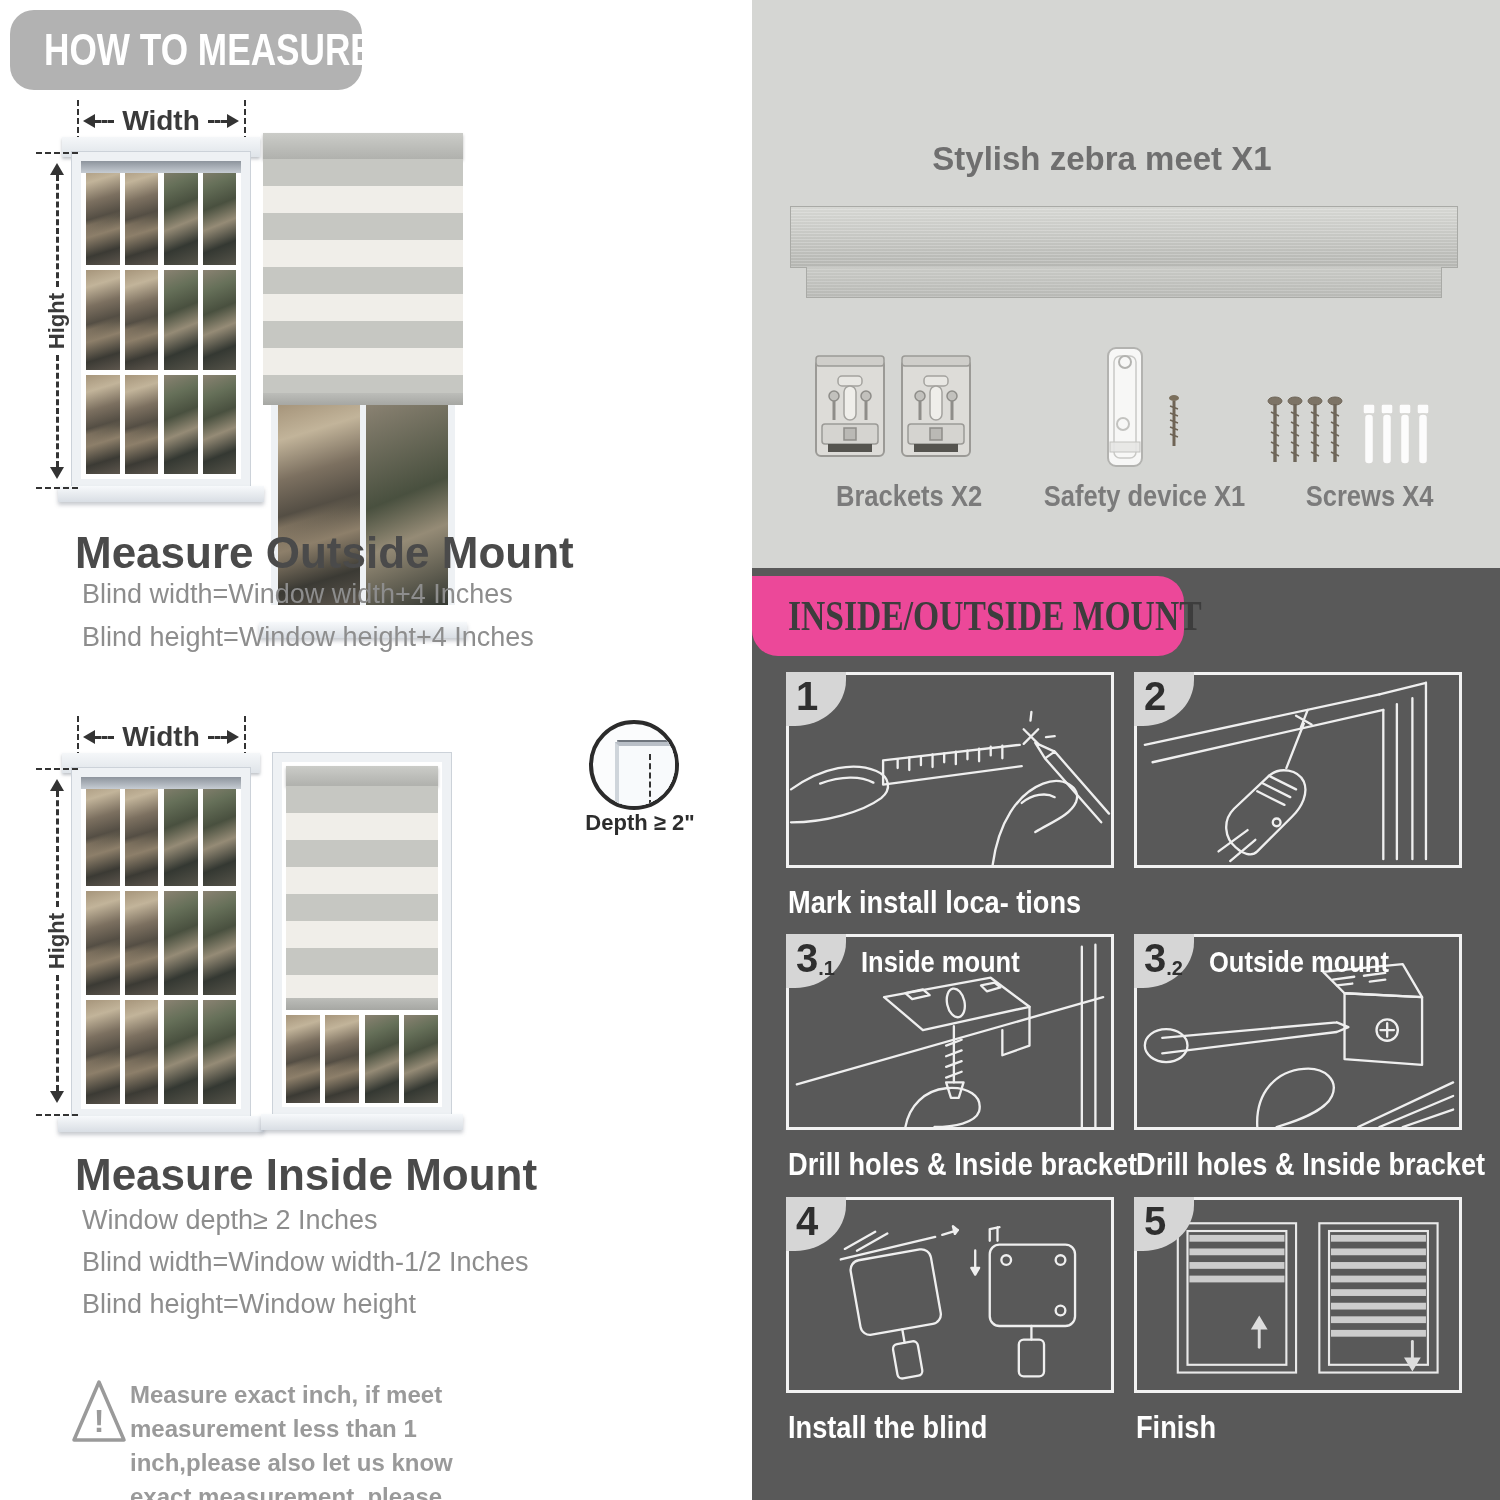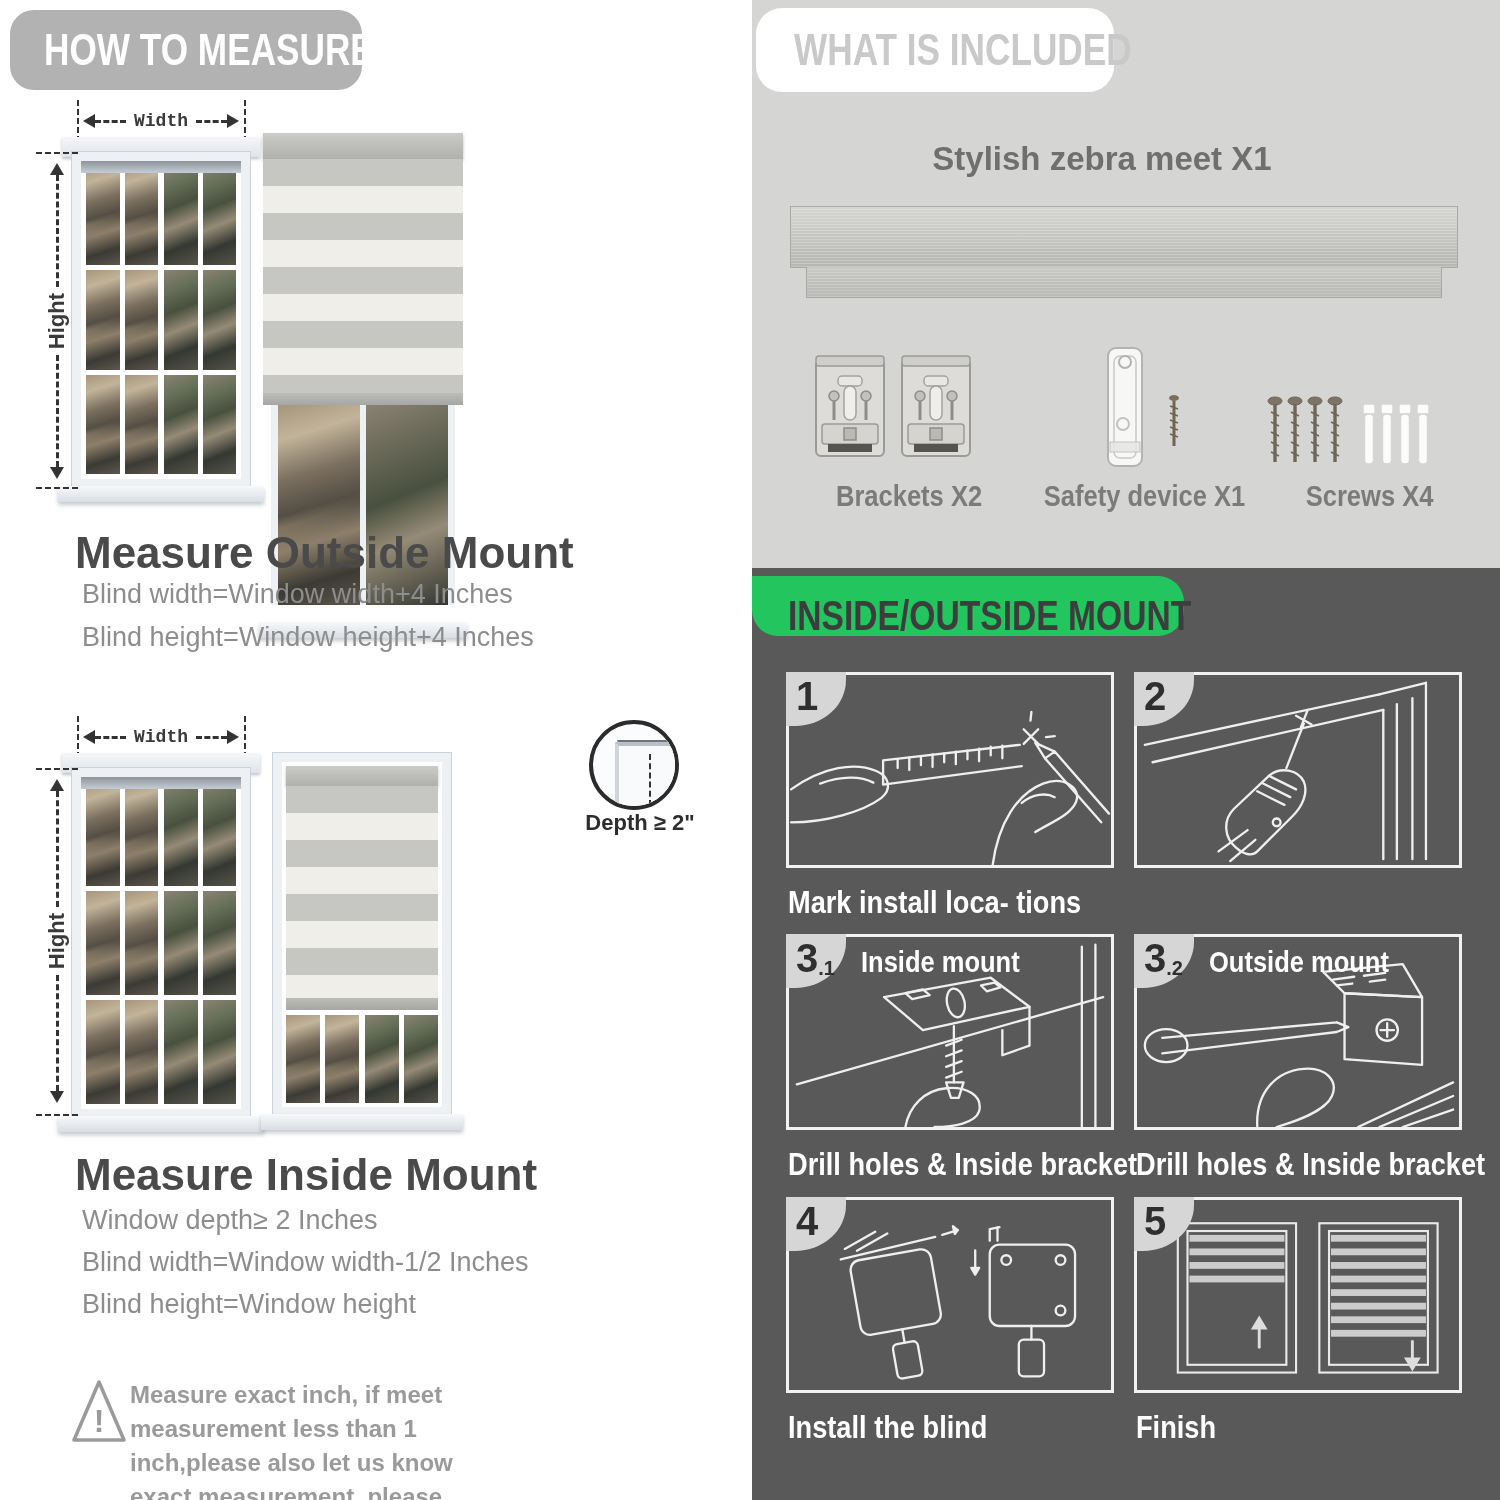--- a/index.html
+++ b/index.html
@@ -8,21 +8,21 @@
   .abs{position:absolute;}
   .cond{display:inline-block;transform:scaleX(.8);transform-origin:0 50%;white-space:nowrap;}
   .cond85{display:inline-block;transform:scaleX(.85);transform-origin:0 50%;white-space:nowrap;}
   .condc{display:inline-block;transform:scaleX(.88);transform-origin:50% 50%;white-space:nowrap;}
 
   
   .badge-how{left:10px;top:10px;width:352px;height:80px;background:#b2b2b2;border-radius:24px;
              color:#fff;font-size:44px;font-weight:bold;line-height:80px;padding-left:34px;box-sizing:border-box;}
   .h-arrow{display:flex;align-items:center;height:26px;color:#333;}
   .h-arrow .dash{flex:1;border-top:3px dashed #333;}
-  .h-arrow .lbl{font-size:18px;font-weight:bold;padding:0 8px;color:#3a3a3a;font-family:Liberation Mono, monospace;}
+  .h-arrow .lbl{font-size:28px;font-weight:bold;padding:0 8px;color:#3a3a3a;}
   .ah-l{width:0;height:0;border:7px solid transparent;border-right:12px solid #333;}
   .ah-r{width:0;height:0;border:7px solid transparent;border-left:12px solid #333;}
   .v-guide{border-left:2px dashed #333;width:0;height:42px;}
   .h-guide{border-top:2px dashed #333;height:0;width:42px;}
   .v-arrow{display:flex;flex-direction:column;align-items:center;width:30px;}
   .v-arrow .vdash{flex:1;border-left:3px dashed #333;width:0;}
   .v-arrow .vlbl{font-size:22px;font-weight:bold;color:#3a3a3a;writing-mode:vertical-rl;transform:rotate(180deg);padding:6px 0;}
   .av-t{width:0;height:0;border:7px solid transparent;border-bottom:12px solid #333;}
   .av-b{width:0;height:0;border:7px solid transparent;border-top:12px solid #333;}
 
@@ -59,22 +59,22 @@
   .bar1{left:38px;top:206px;width:668px;height:62px;border:1px solid #a9aaa6;box-sizing:border-box;
         background:repeating-linear-gradient(0deg,rgba(255,255,255,.22) 0 1px,rgba(0,0,0,0) 1px 3px),
         linear-gradient(180deg,#d6d7d3,#c4c5c1 55%,#b5b6b2);}
   .bar2{left:54px;top:267px;width:636px;height:31px;border:1px solid #a9aaa6;border-top:none;box-sizing:border-box;
         background:repeating-linear-gradient(0deg,rgba(255,255,255,.18) 0 1px,rgba(0,0,0,0) 1px 3px),
         linear-gradient(180deg,#c9cac6,#b8b9b5);}
   .item-lbl{font-size:29px;font-weight:bold;color:#7b7b7b;text-align:right;}
 
   
   .panel-mount{left:752px;top:568px;width:748px;height:932px;background:#595959;}
-  .mnt-title{left:0;top:8px;width:432px;height:60px;background:#22c55e;border-radius:0 26px 26px 26px;
-             color:#3d3d3d;font-size:42px;font-weight:bold;line-height:80px;padding-left:36px;box-sizing:border-box;}
+  .mnt-title{left:0;top:8px;width:432px;height:80px;background:#ec4899;border-radius:0 26px 26px 26px;
+             color:#3d3d3d;font-size:42px;font-weight:bold;line-height:80px;padding-left:36px;box-sizing:border-box;font-family:Liberation Serif, serif;}
   .step-card{position:absolute;width:328px;height:196px;border:3px solid #f2f2f2;box-sizing:border-box;}
   .badge{position:absolute;left:-3px;top:-3px;width:60px;height:54px;background:#d6d6d6;border-radius:0 0 85% 0;
          color:#2f2f2f;z-index:3;padding-left:10px;box-sizing:border-box;display:flex;align-items:flex-start;}
   .badge .n{font-size:40px;font-weight:bold;line-height:48px;}
   .badge .sub{font-size:20px;font-weight:bold;line-height:40px;margin-top:14px;}
   .step-title{position:absolute;left:72px;top:8px;color:#fff;font-size:30px;font-weight:bold;z-index:3;}
   .step-cap{position:absolute;color:#fff;font-size:32px;font-weight:bold;}
   .art{position:absolute;inset:0;width:100%;height:100%;}
 </style>
 </head>
@@ -218,21 +218,20 @@
 <div class="abs bodyline" style="left:75px;top:1247px;">Blind width=Window width-1/2 Inches</div>
 <div class="abs bodyline" style="left:75px;top:1289px;">Blind height=Window height</div>
 
 <svg class="abs" style="left:70px;top:1376px;" width="58" height="72" viewBox="0 0 58 72">
   <polygon points="29,6 54,64 4,64" fill="none" stroke="#9a9a9a" stroke-width="3.5" stroke-linejoin="round"></polygon>
   <text x="29" y="56" text-anchor="middle" font-size="32" font-weight="bold" fill="#9a9a9a" font-family="Liberation Sans, sans-serif">!</text>
 </svg>
 <div class="abs warn-text" style="left:130px;top:1378px;width:340px;">Measure exact inch, if meet measurement less than 1 inch,please also let us know exact measurement, please do not leave it</div>
 
 <div class="abs panel-included">
-  <div class="abs inc-title"><span class="cond">WHAT IS INCLUDED</span></div>
   <div class="abs blind-lbl">Stylish zebra meet X1</div>
 
   <div class="abs bar1"></div>
   <div class="abs bar2"></div>
 
   <svg class="abs" style="left:58px;top:352px;" width="168" height="112" viewBox="0 0 168 112">
     <g>
       <g transform="translate(4,0)">
         <rect x="2" y="8" width="68" height="96" rx="5" fill="#dddcd8" stroke="#9b9a96" stroke-width="2"></rect>
         <rect x="2" y="4" width="68" height="10" rx="3" fill="#cfcecA" stroke="#9b9a96" stroke-width="1.5"></rect>

